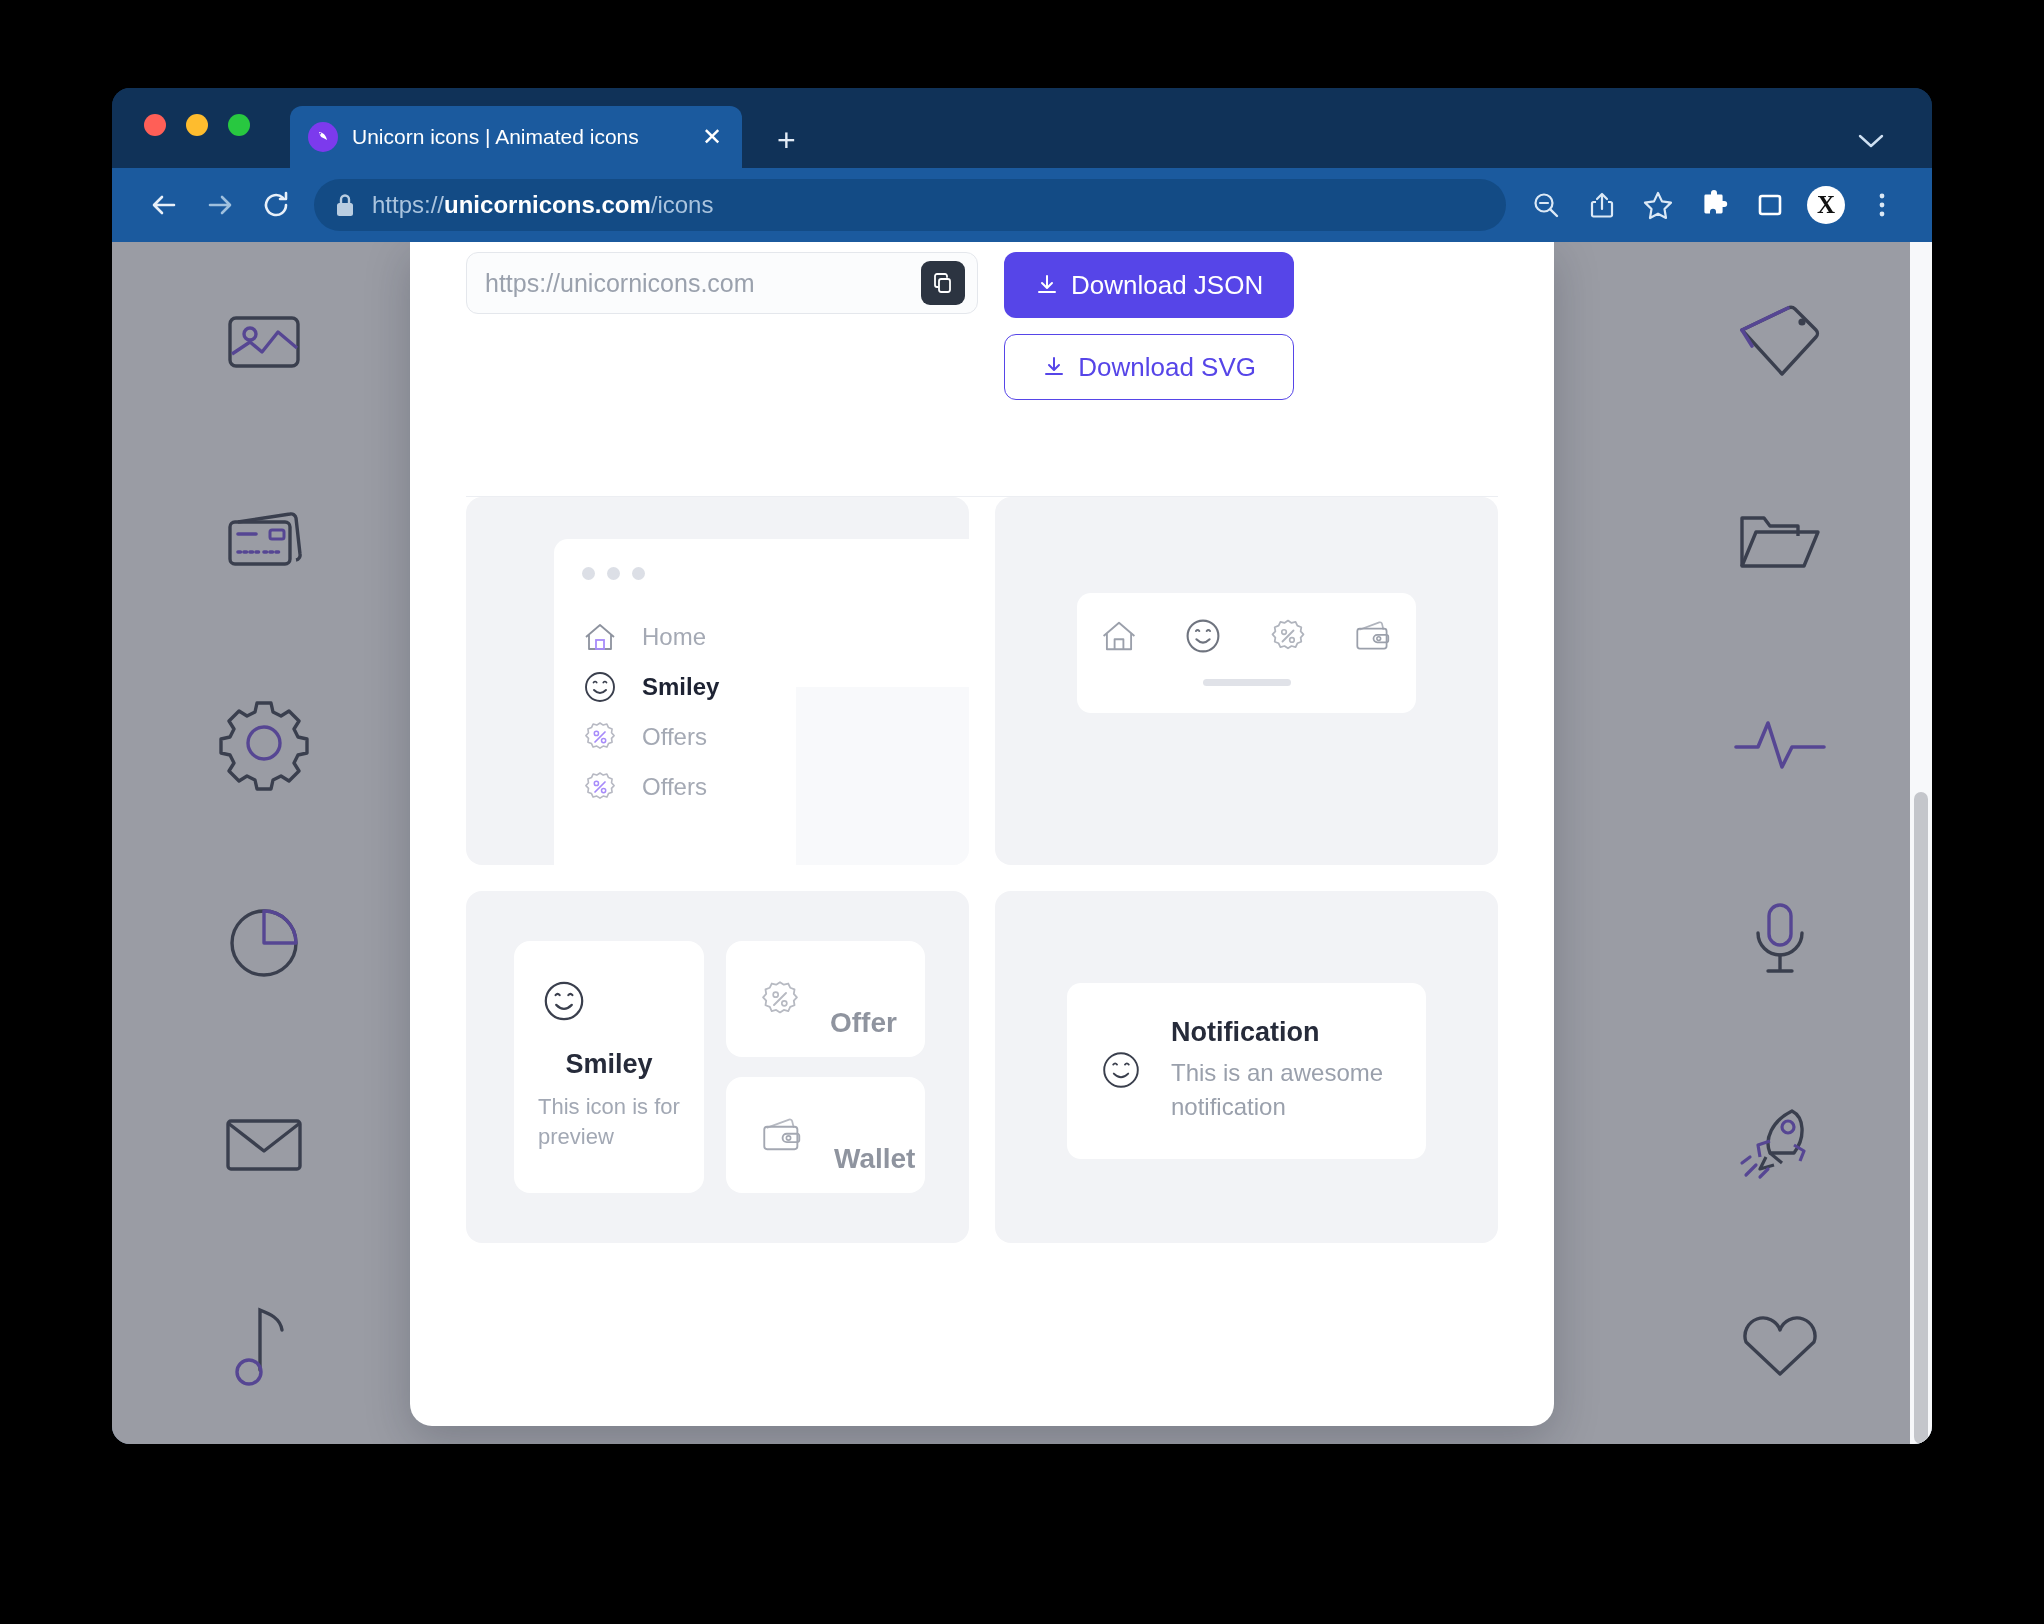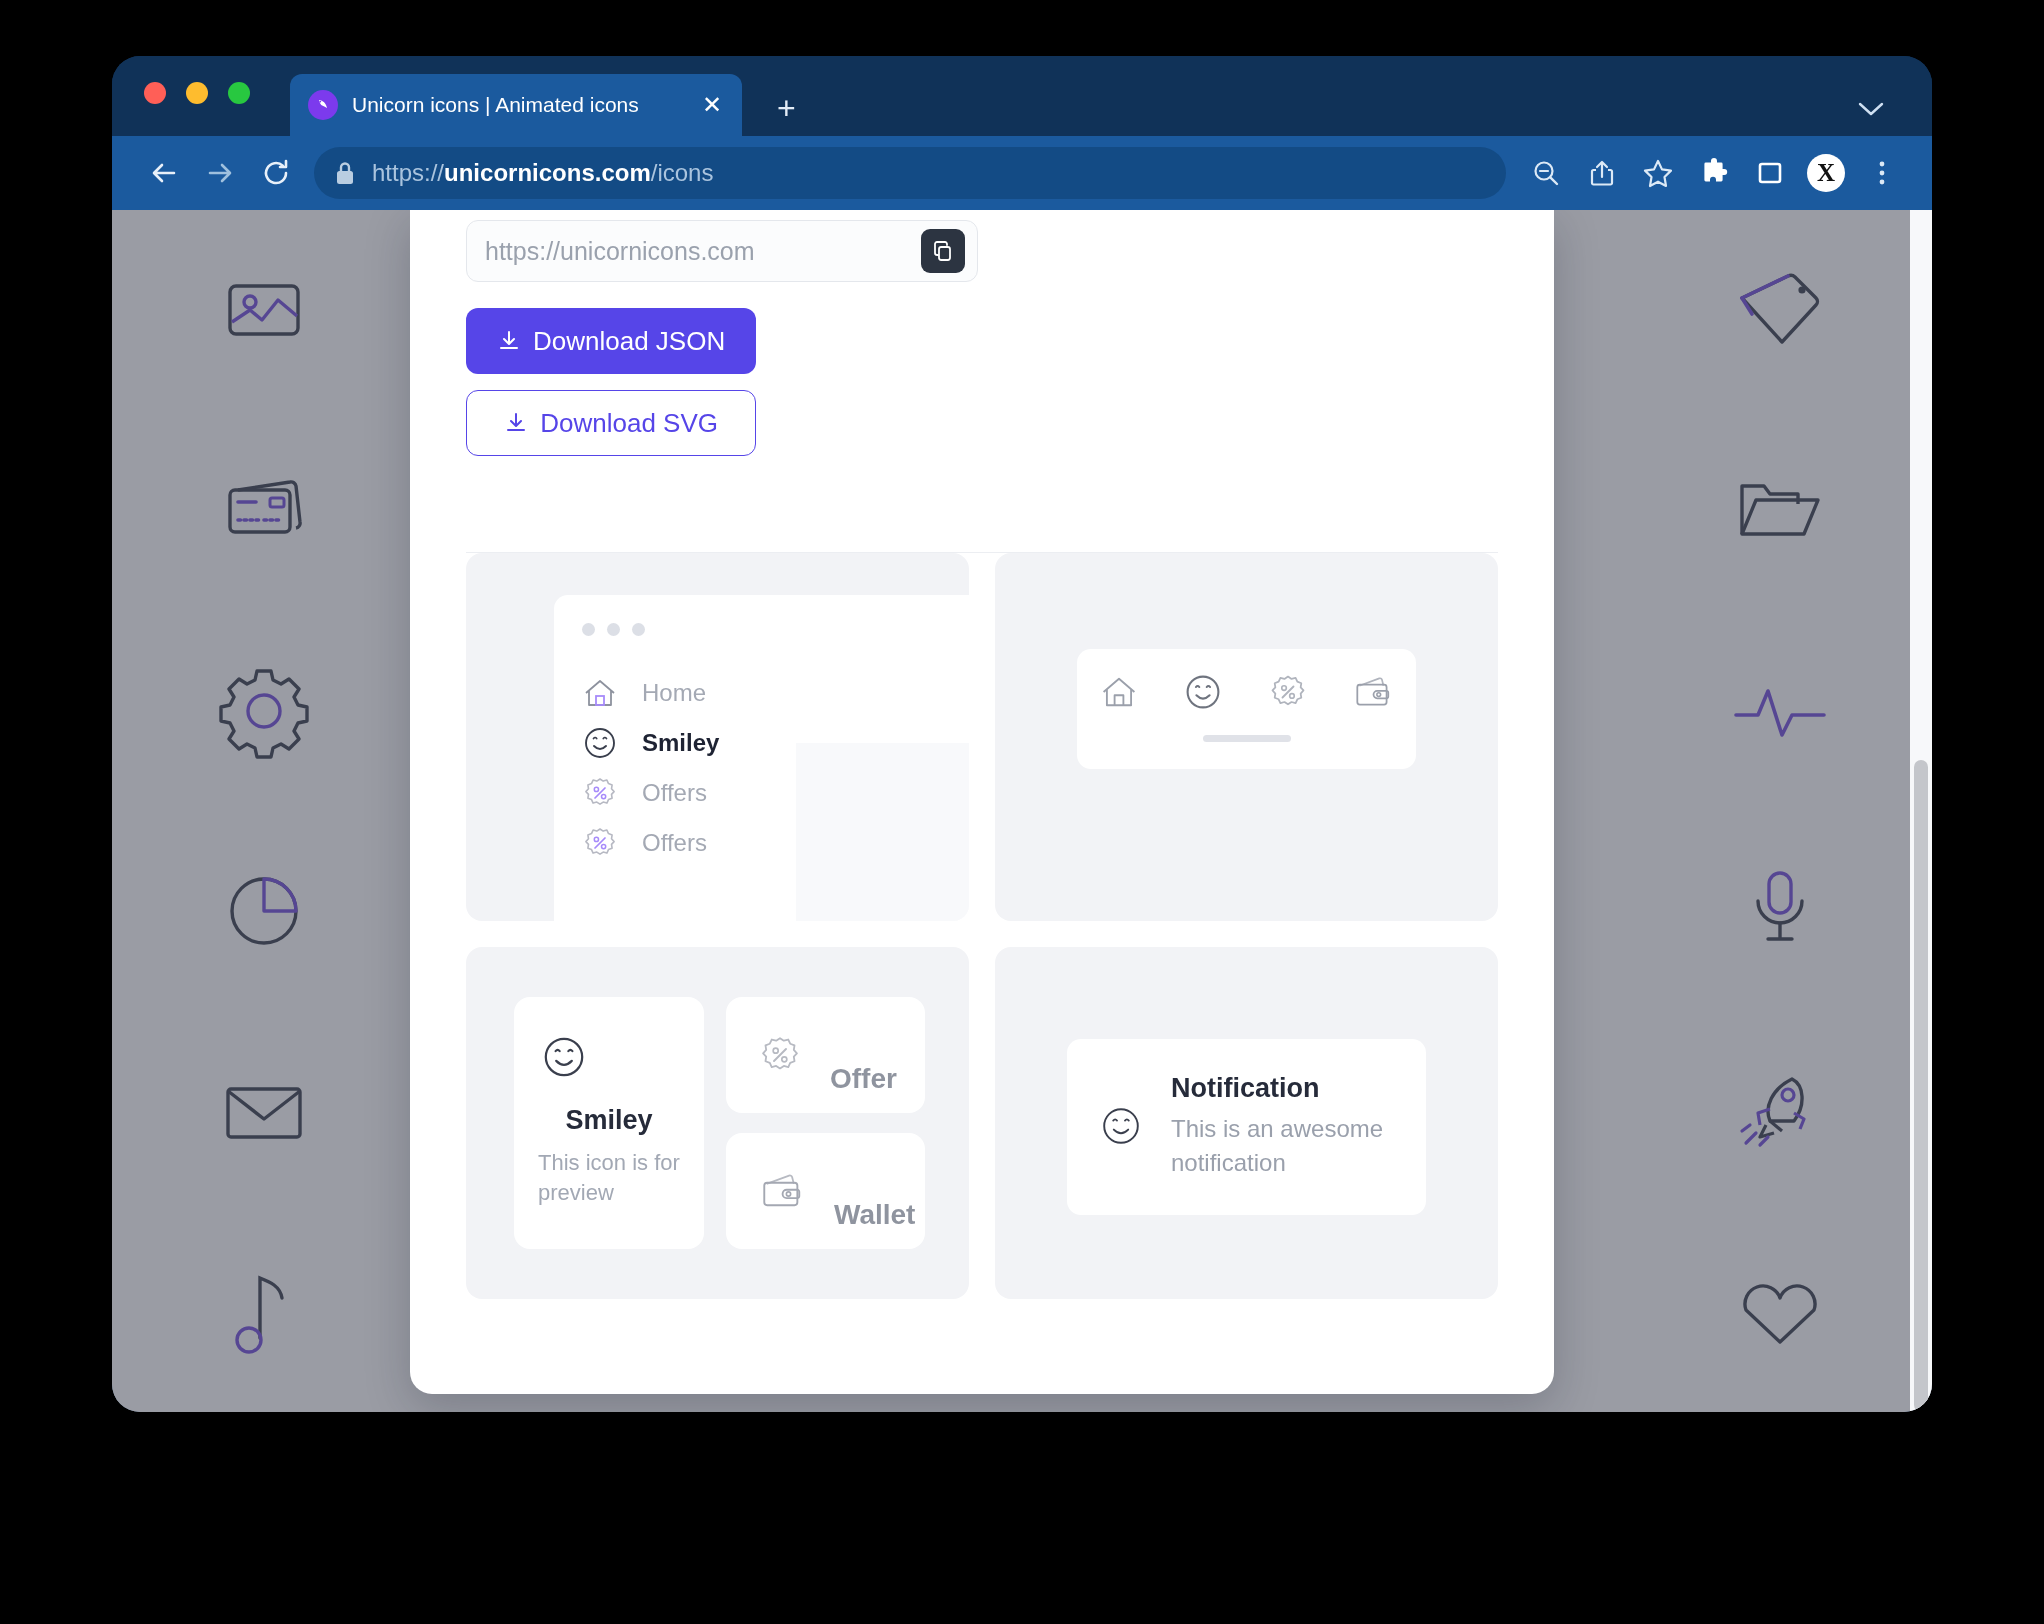--- a/index.html
+++ b/index.html
@@ -6,23 +6,23 @@
   html, body {
     width: 2044px; height: 1624px;
     background: #000;
     font-family: "Liberation Sans", sans-serif;
     overflow: hidden;
   }
 
   
   .browser {
     position: absolute;
-    left: 112px; top: 56px;
+    left: 112px; top: 88px;
     width: 1820px; height: 1356px;
-    border-radius: 28px;
+    border-radius: 18px;
     overflow: hidden;
     background: #14375e;
     box-shadow: 0 18px 50px rgba(0,0,0,.55);
   }
 
   
   .tabstrip {
     position: relative;
     height: 80px;
     background: #103258;
@@ -158,21 +158,20 @@
     box-shadow: 0 14px 46px rgba(20,24,40,.22);
     overflow: hidden;
   }
   .modal-inner { padding: 0 56px; }
 
   .share-row {
     display: flex;
     align-items: flex-start;
     padding-top: 10px;
     gap: 26px;
-    flex-direction: column;
   }
   .copy-field {
     position: relative;
     width: 512px; height: 62px;
     border: 1px solid #e4e7ec;
     border-radius: 12px;
     background: #fbfcfd;
     display: flex; align-items: center;
     padding: 0 18px;
   }

